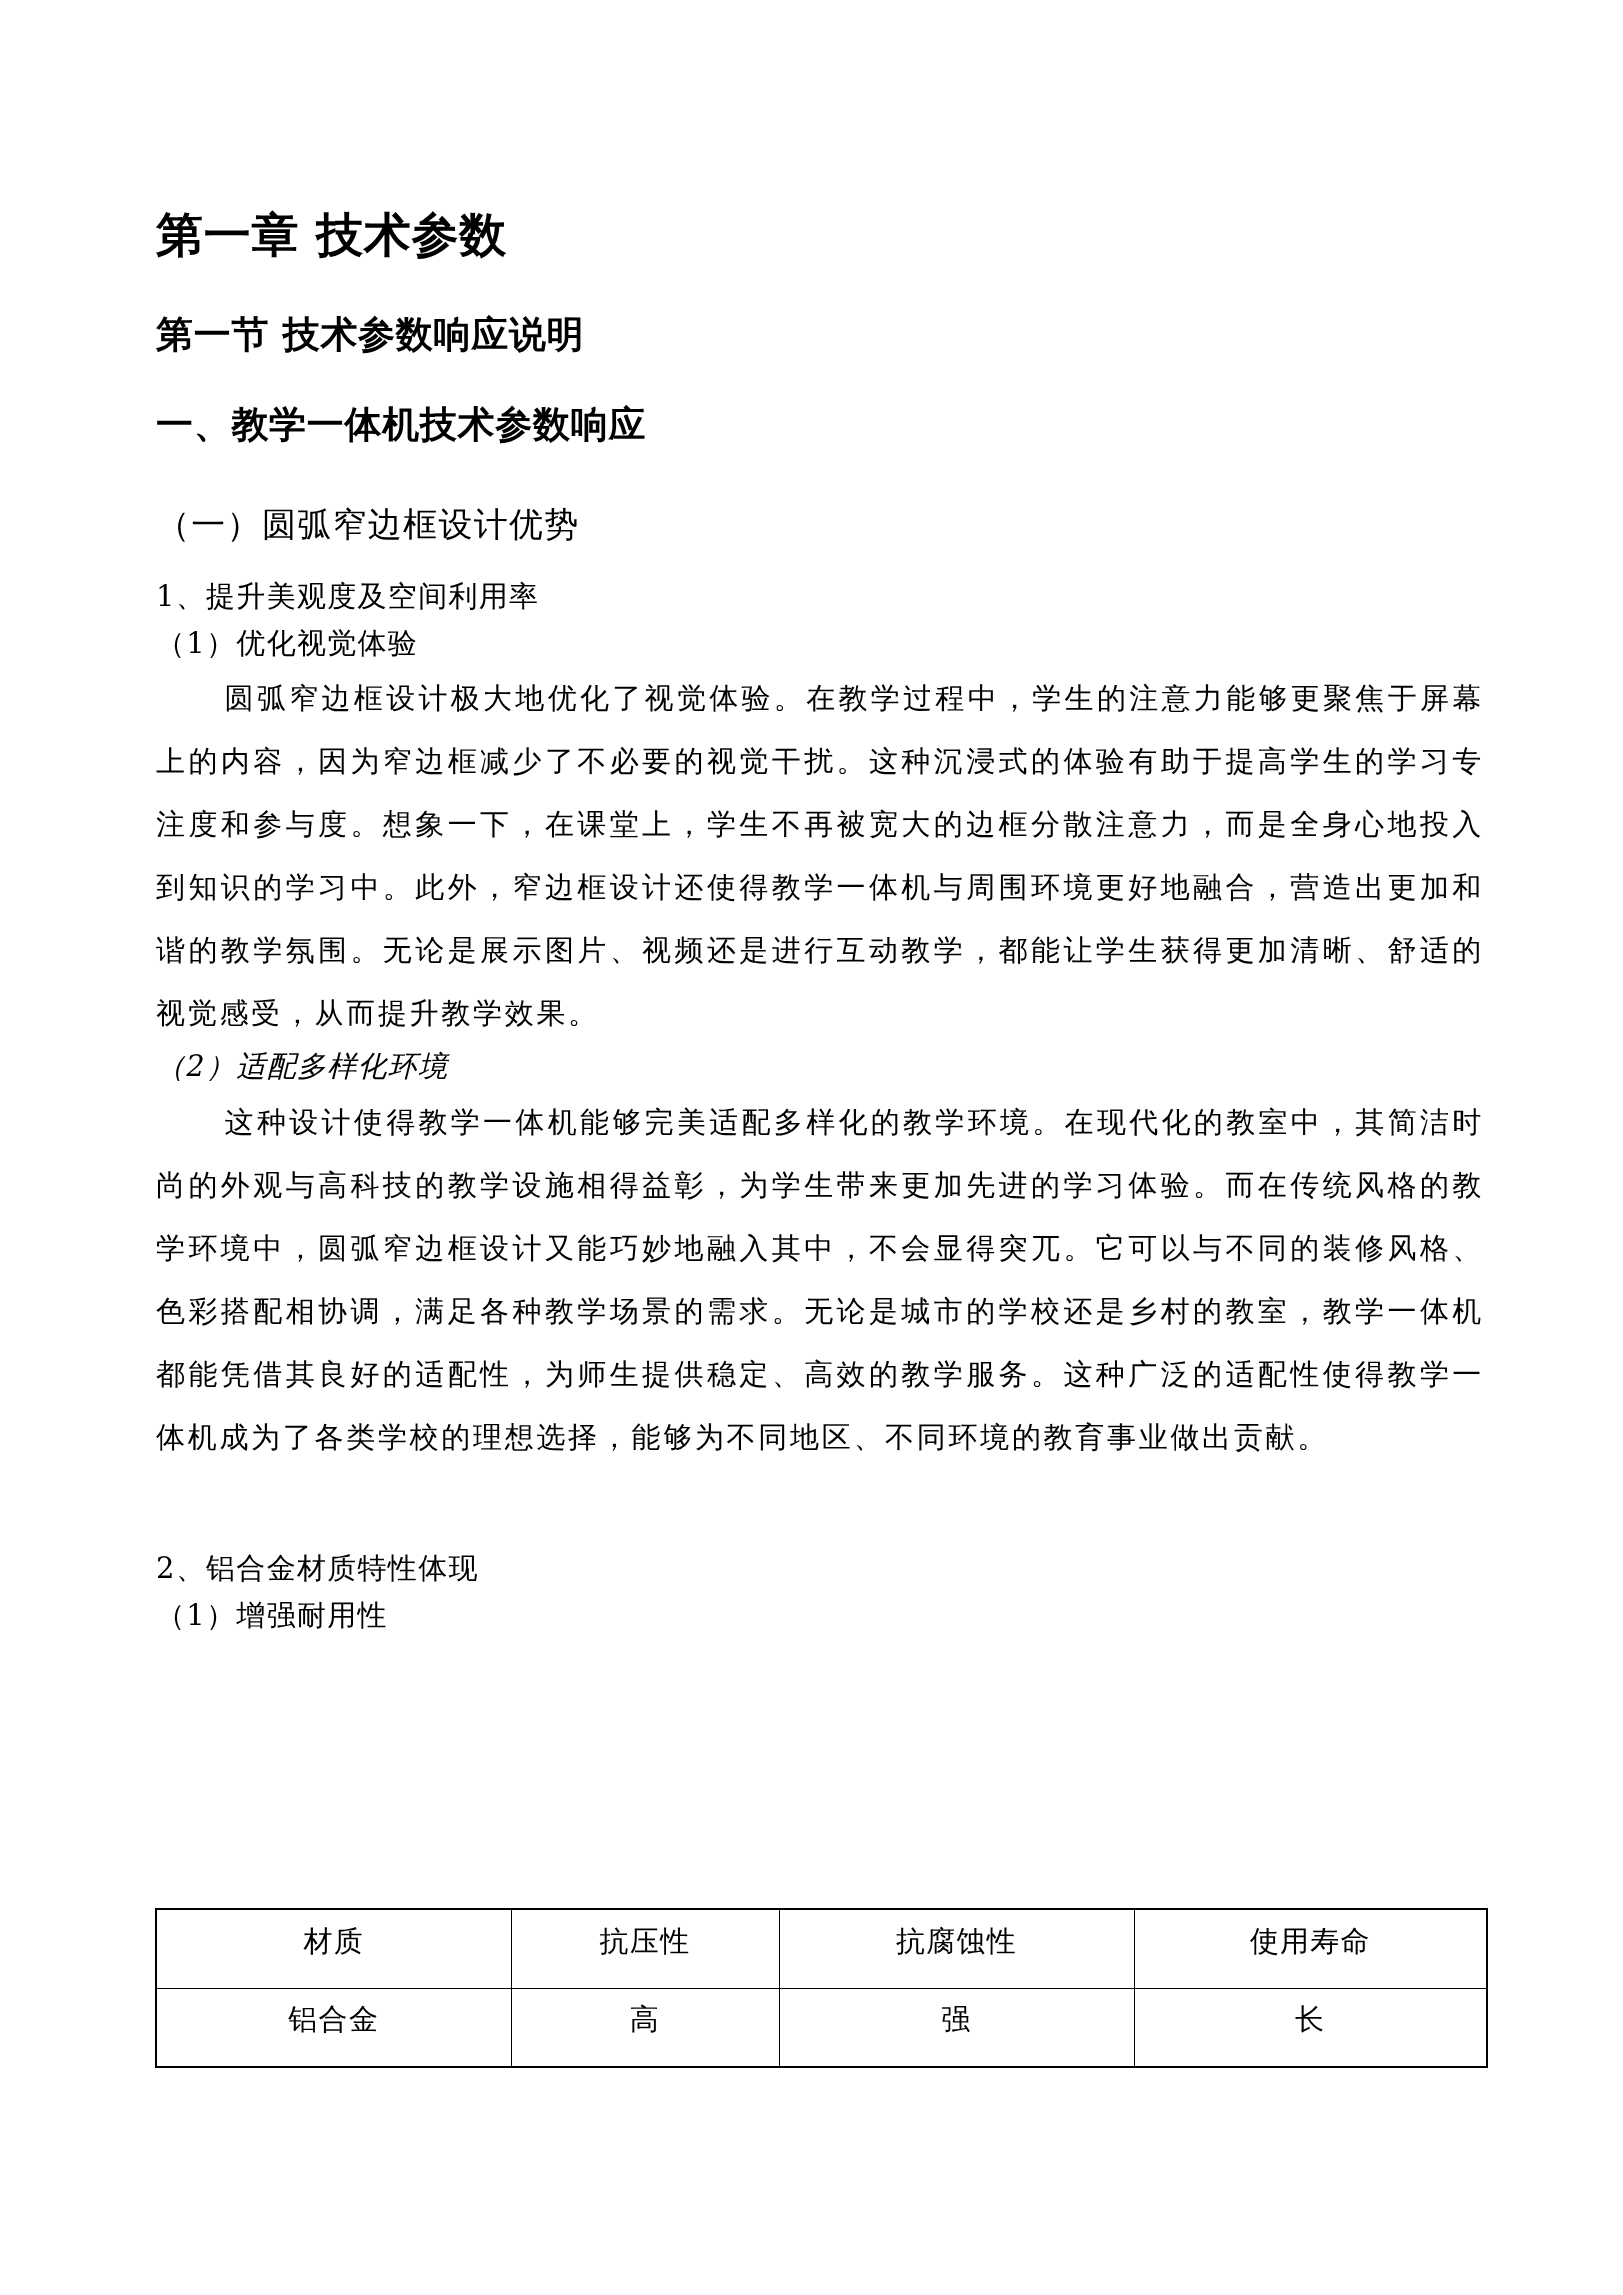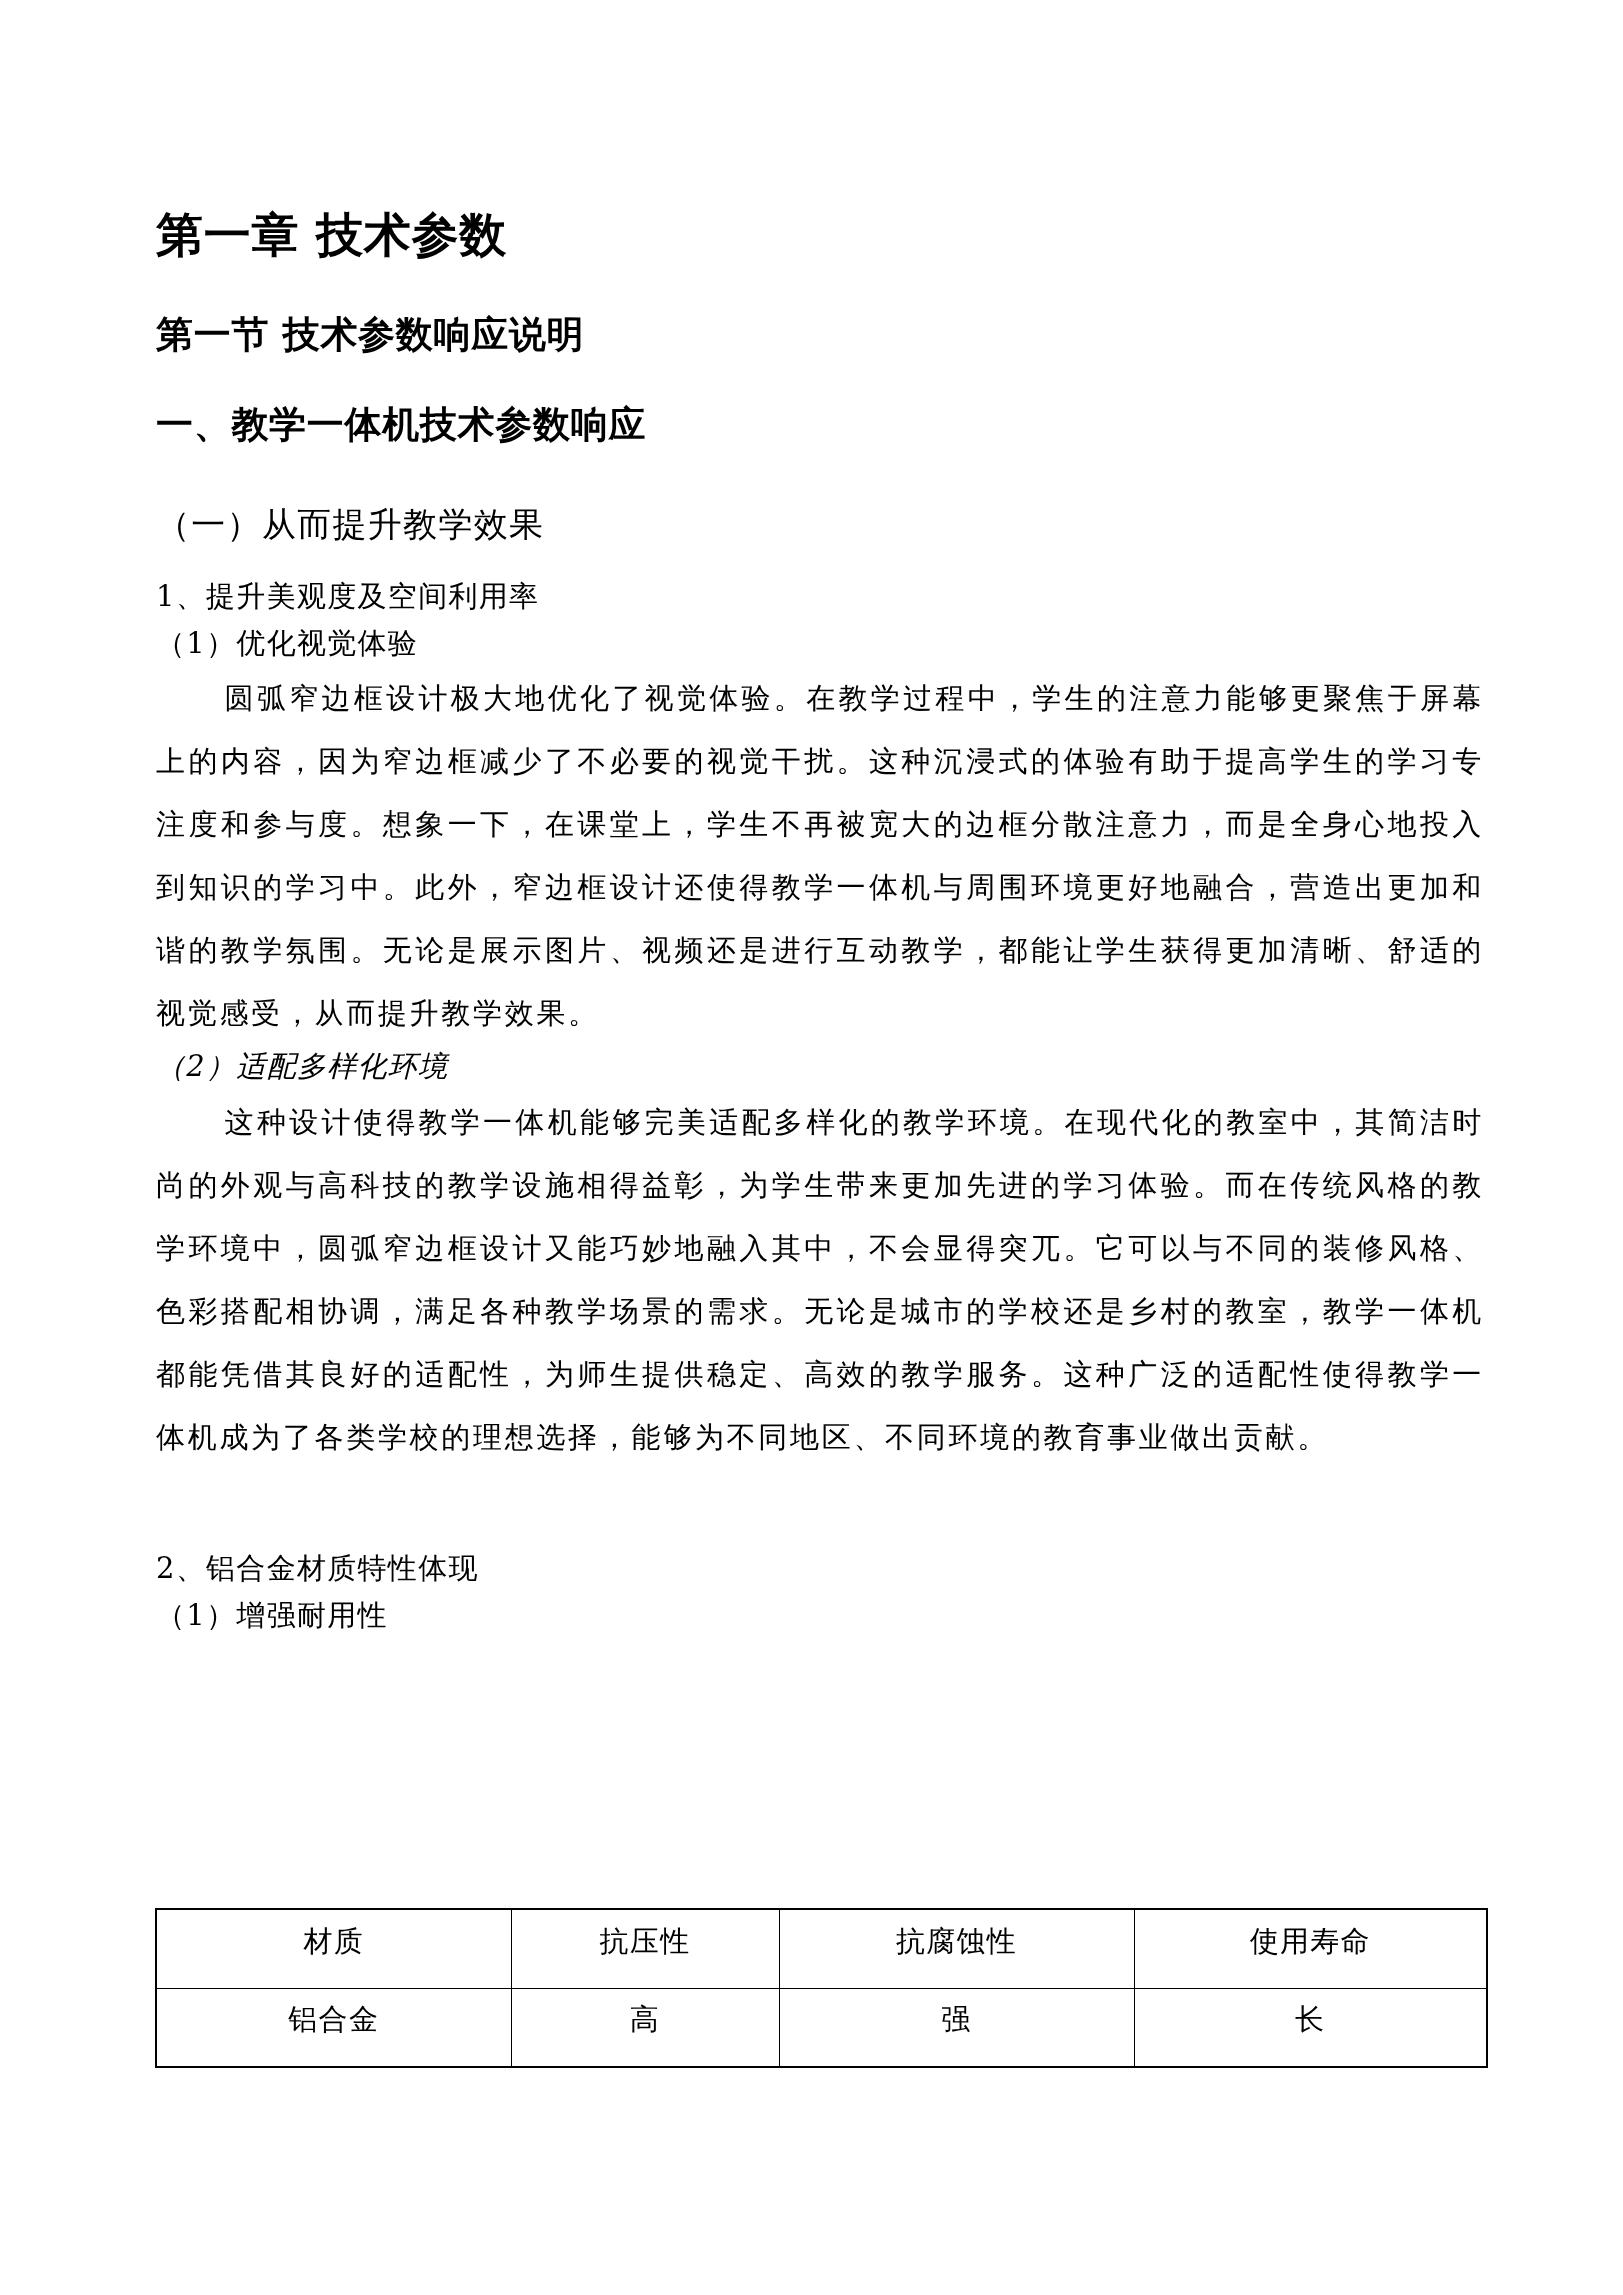--- a/index.html
+++ b/index.html
@@ -26,21 +26,21 @@
     col.c1 { width: 355px; } col.c2 { width: 268px; } col.c3 { width: 355px; } col.c4 { width: 353px; }
   </style>
 </head>
 <body>
 
 <div class="page">
 
   <div class="line h-chapter">第一章  技术参数</div>
   <div class="line h-section">第一节  技术参数响应说明</div>
   <div class="line h-sub">一、教学一体机技术参数响应</div>
-  <div class="line h-paren">（一）从而提升教学效果</div>
+  <div class="line h-paren">（一）圆弧窄边框设计优势</div>
 
   <div class="line h-item" style="top:576px;">1、提升美观度及空间利用率</div>
   <div class="line h-item" style="top:623px;text-align:center;">（1）优化视觉体验</div>
 
   <div class="para p1"><span class="indent"></span><span>圆弧窄边框设计极大地优化了视觉体验。在教学过程中，学生的注意力能够更聚焦于屏幕上的内容，因为窄边框减少了不必要的视觉干扰。这种沉浸式的体验有助于提高学生的学习专注度和参与度。想象一下，在课堂上，学生不再被宽大的边框分散注意力，而是全身心地投入到知识的学习中。此外，窄边框设计还使得教学一体机与周围环境更好地融合，营造出更加和谐的教学氛围。无论是展示图片、视频还是进行互动教学，都能让学生获得更加清晰、舒适的视觉感受，从而提升教学效果。</span></div>
 
   <div class="line h-item" style="top:1046px;font-style:italic;">（2）适配多样化环境</div>
 
   <div class="para p2"><span class="indent"></span><span>这种设计使得教学一体机能够完美适配多样化的教学环境。在现代化的教室中，其简洁时尚的外观与高科技的教学设施相得益彰，为学生带来更加先进的学习体验。而在传统风格的教学环境中，圆弧窄边框设计又能巧妙地融入其中，不会显得突兀。它可以与不同的装修风格、色彩搭配相协调，满足各种教学场景的需求。无论是城市的学校还是乡村的教室，教学一体机都能凭借其良好的适配性，为师生提供稳定、高效的教学服务。这种广泛的适配性使得教学一体机成为了各类学校的理想选择，能够为不同地区、不同环境的教育事业做出贡献。</span></div>
 

